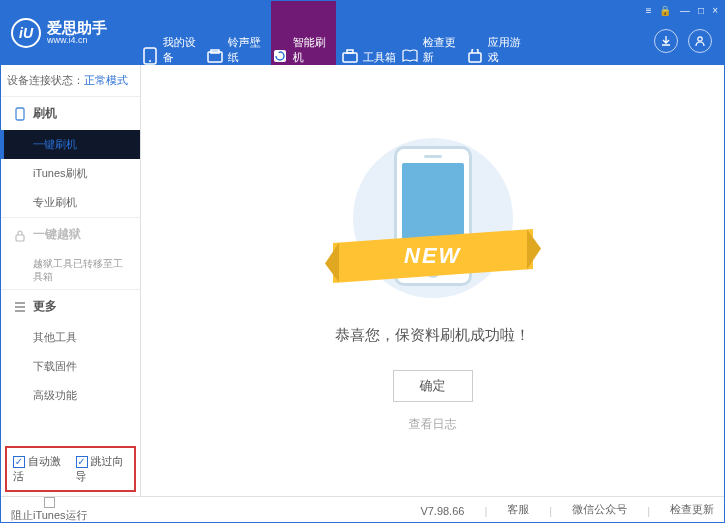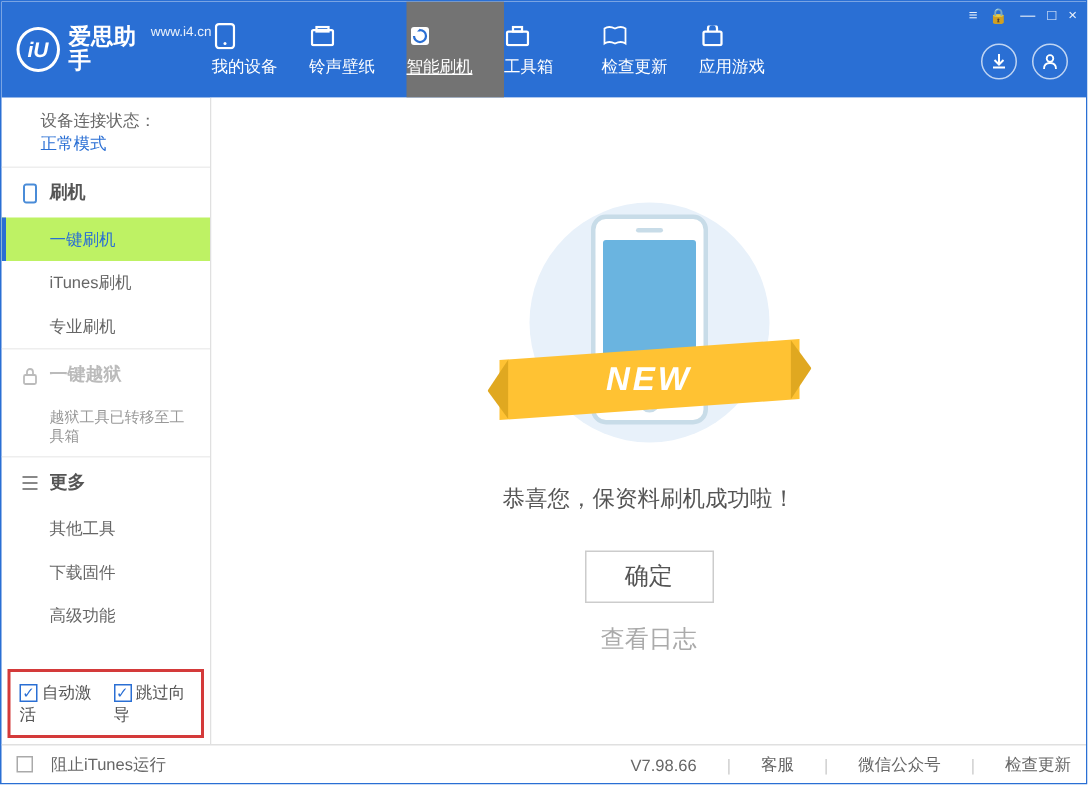--- a/index.html
+++ b/index.html
@@ -1,60 +1,60 @@
 <!DOCTYPE html>
 <html><head>
 <meta charset="utf-8">
 <style>
 *{margin:0;padding:0;box-sizing:border-box;}
 body{font-family:"Microsoft YaHei",Arial,sans-serif;font-size:12px;color:#333;background:#fff;}
 .app{width:725px;height:523px;border:1px solid #2a6fd4;display:flex;flex-direction:column;overflow:hidden;}
 .header{background:#2a6fd4;height:64px;display:flex;align-items:stretch;color:#fff;}
 .brand{width:140px;display:flex;align-items:center;padding-left:10px;gap:6px;}
 .brand-logo{width:30px;height:30px;border:2px solid #fff;border-radius:50%;display:flex;align-items:center;justify-content:center;font-weight:bold;font-size:14px;font-style:italic;}
-.brand-text{display:flex;flex-direction:row;line-height:1.1;}
+.brand-text{display:flex;flex-direction:column;line-height:1.1;}
 .brand-title{font-size:15px;font-weight:bold;}
 .brand-sub{font-size:9px;opacity:.9;}
 .nav{flex:1;display:flex;}
-.nav-item{width:65px;display:flex;flex-direction:column;align-items:flex-start;justify-content:center;gap:4px;font-size:11px;cursor:pointer;}
-.nav-item.active{background:#737373;text-decoration:underline;}
+.nav-item{width:65px;display:flex;align-items:flex-end;justify-content:center;gap:4px;font-size:11px;cursor:pointer;}
+.nav-item.active{background:#701a75;}
 .nav-icon{width:18px;height:18px;display:flex;align-items:center;justify-content:center;}
 .win-ctrls{display:flex;align-items:flex-start;padding-top:4px;padding-right:6px;gap:8px;font-size:10px;}
 .win-btn{cursor:pointer;opacity:.9;}
 .header-right{display:flex;align-items:center;gap:10px;padding-right:12px;}
 .circle-btn{width:24px;height:24px;border:1.5px solid rgba(255,255,255,.7);border-radius:50%;display:flex;align-items:center;justify-content:center;cursor:pointer;}
 .body{flex:1;display:flex;overflow:hidden;}
 .sidebar{width:140px;border-right:1px solid #e0e0e0;display:flex;flex-direction:column;font-size:12px;}
-.conn-status{padding:8px 26px;font-size:11px;color:#666;border-bottom:1px solid #eee;}
+.conn-status{padding:8px 6px;font-size:11px;color:#666;border-bottom:1px solid #eee;}
 .conn-status .val{color:#2a6fd4;}
 .side-section{border-bottom:1px solid #eee;}
 .side-head{padding:8px 12px;display:flex;align-items:center;gap:6px;color:#555;font-size:12px;font-weight:bold;}
 .side-head .hicon{width:14px;height:14px;display:flex;align-items:center;justify-content:center;color:#888;}
 .side-item{padding:7px 10px 7px 32px;color:#666;cursor:pointer;font-size:11px;}
-.side-item.active{background:#bef264;color:#2a6fd4;border-left:3px solid #2a6fd4;padding-left:29px;}
+.side-item.active{background:#0f172a;color:#2a6fd4;border-left:3px solid #2a6fd4;padding-left:29px;}
 .side-note{padding:6px 10px 6px 32px;color:#999;font-size:10px;line-height:1.3;}
 .checkbox-row{border:2px solid #d43a3a;margin:4px;padding:6px 6px;display:flex;gap:10px;align-items:center;font-size:11px;color:#555;}
 .chk{width:12px;height:12px;border:1px solid #2a6fd4;display:inline-flex;align-items:center;justify-content:center;color:#2a6fd4;font-size:10px;margin-right:3px;}
 .main{flex:1;display:flex;flex-direction:column;align-items:center;justify-content:center;position:relative;background:#fff;}
 .illus{width:180px;height:180px;position:relative;}
 .circle-bg{position:absolute;width:160px;height:160px;border-radius:50%;background:#e8f1fa;left:10px;top:10px;}
 .phone{position:absolute;width:78px;height:140px;background:#fff;border:3px solid #c8dce8;border-radius:10px;left:51px;top:18px;}
 .phone:before{content:"";position:absolute;top:6px;left:50%;transform:translateX(-50%);width:18px;height:3px;background:#c8dce8;border-radius:2px;}
 .phone:after{content:"";position:absolute;bottom:5px;left:50%;transform:translateX(-50%);width:10px;height:10px;border:2px solid #c8dce8;border-radius:50%;}
 .phone-screen{position:absolute;top:14px;left:5px;right:5px;bottom:20px;background:#6ab4e0;border-radius:2px;}
 .ribbon{position:absolute;bottom:32px;left:-10px;right:-10px;height:40px;background:#ffc233;transform:skewY(-4deg);display:flex;align-items:center;justify-content:center;}
 .ribbon:before,.ribbon:after{content:"";position:absolute;width:14px;height:100%;background:#e0a820;}
 .ribbon:before{left:-8px;clip-path:polygon(100% 0,100% 100%,0 50%);}
 .ribbon:after{right:-8px;clip-path:polygon(0 0,100% 50%,0 100%);}
 .ribbon-text{color:#fff;font-weight:bold;font-size:22px;letter-spacing:2px;font-style:italic;transform:skewY(4deg);}
 .msg{margin-top:18px;font-size:15px;color:#555;}
-.ok-btn{margin-top:25px;padding:6px 26px;border:1px solid #ccc;background:#fff;cursor:pointer;font-size:16px;color:#555;}
-.log-link{margin-top:14px;font-size:16px;color:#aaa;cursor:pointer;text-align:center;}
+.ok-btn{margin-top:25px;padding:6px 26px;border:1px solid #ccc;background:#fff;cursor:pointer;font-size:13px;color:#555;}
+.log-link{margin-top:14px;font-size:12px;color:#aaa;cursor:pointer;text-align:center;}
 .footer{height:26px;border-top:1px solid #e0e0e0;display:flex;align-items:center;padding:0 10px;font-size:11px;color:#666;}
-.footer-left{display:flex;align-items:center;gap:12px;}
+.footer-left{display:flex;align-items:center;gap:0;flex-direction:column;}
 .fchk{width:11px;height:11px;border:1px solid #aaa;display:inline-block;}
 .footer-right{margin-left:auto;display:flex;align-items:flex-end;gap:20px;}
 .fsep{color:#ccc;}
 svg{display:block;}
 </style>
 </head>
 <body>
 
 <div class="app">
   <div class="header">

